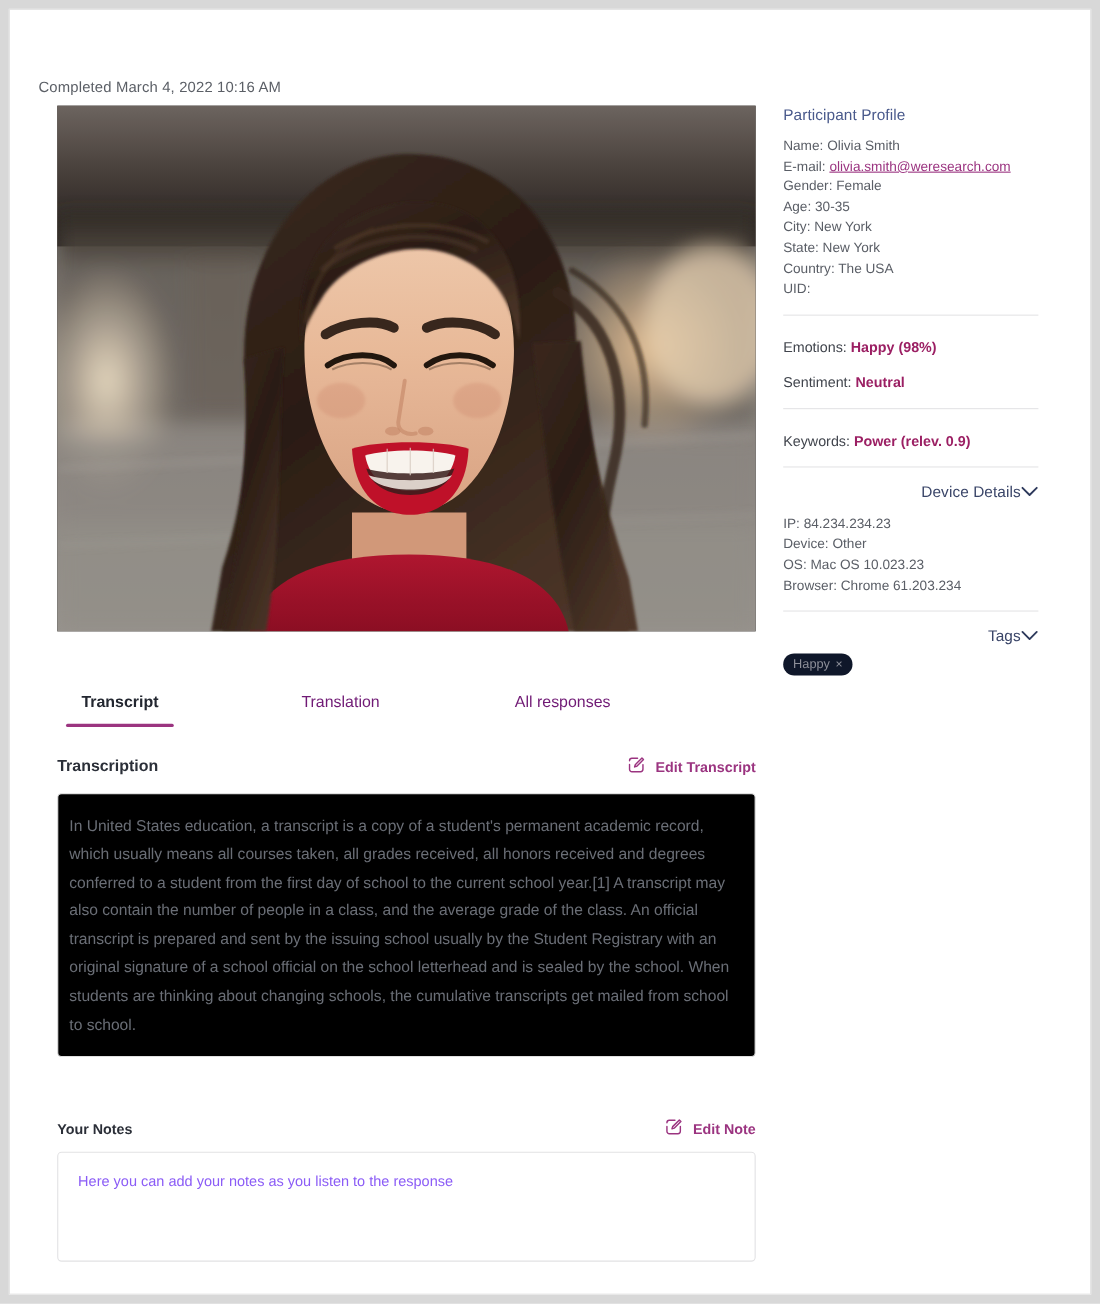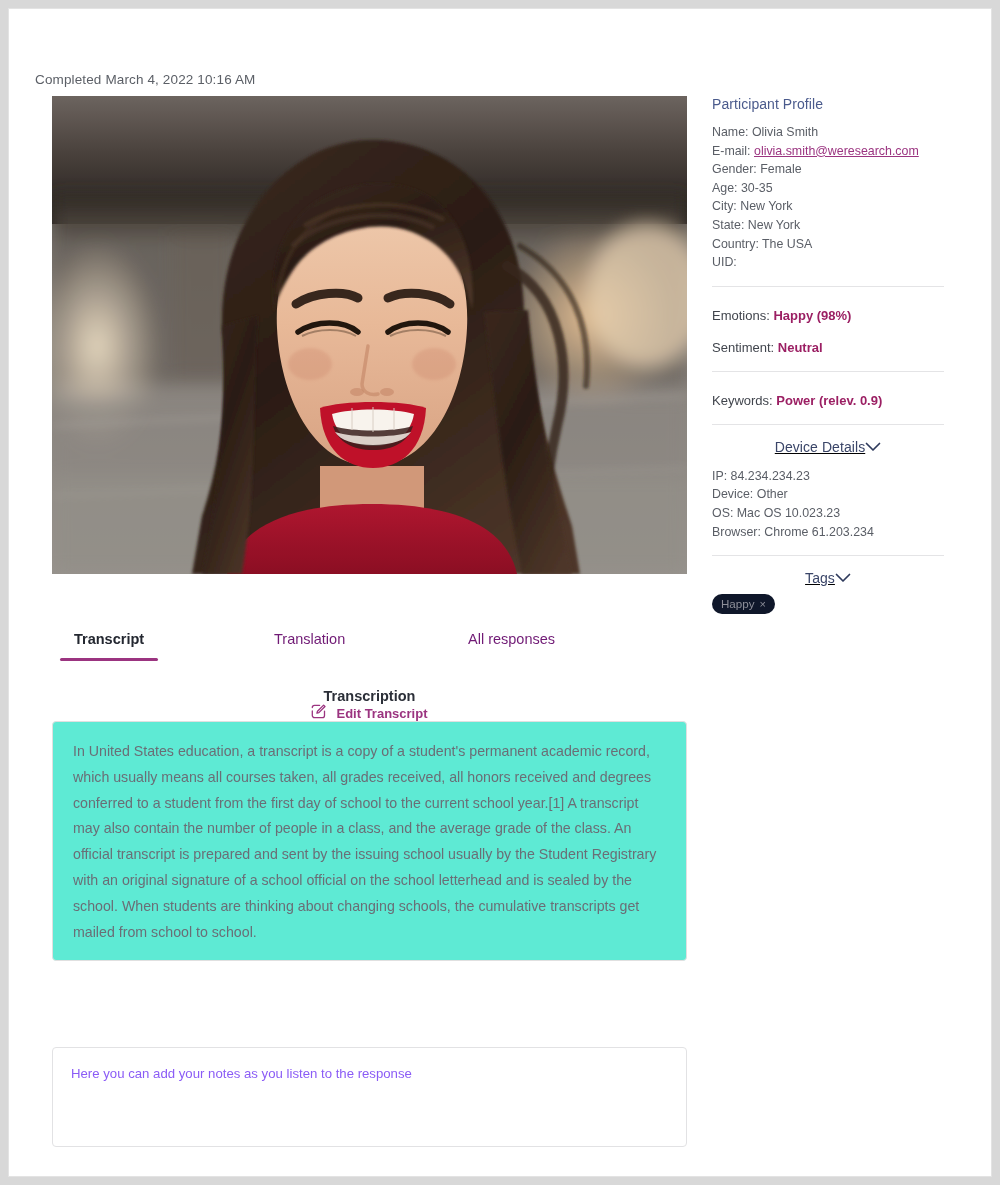--- a/index.html
+++ b/index.html
@@ -108,21 +108,21 @@
 
   
   .section-head {
     position: absolute;
     display: flex;
     align-items: center;
     justify-content: space-between;
     width: 635px;
     left: 43px;
   }
-  .section-head.trans { top: 679px; flex-direction: column; }
+  .section-head.trans { top: 679px; }
   .section-head.notes { top: 1008px; }
 
   .section-title {
     font-size: 14.5px;
     font-weight: 700;
     color: #2b2f38;
   }
   .section-title.lighter { font-weight: 700; font-size: 13px; }
 
   .edit-link {
@@ -134,24 +134,24 @@
     font-weight: 700;
     cursor: pointer;
   }
 
   .transcript-box {
     position: absolute;
     left: 43px;
     top: 712px;
     width: 635px;
     height: 240px;
-    background: #5eead4;
+    background: #000000;
     border: 1px solid #e0e0e0;
     border-radius: 4px;
-    padding: 17px 20px;
+    padding: 17px 10px;
   }
   .transcript-text {
     font-size: 14.2px;
     line-height: 25.8px;
     color: #6a6e76;
   }
 
   .notes-box {
     position: absolute;
     left: 43px;
@@ -206,22 +206,21 @@
     font-size: 13px;
     color: #41454d;
     margin-top: 0;
     line-height: 18px;
   }
   .metric-row b { color: #9b1f63; font-weight: 700; }
 
   .collapse-head {
     display: flex;
     align-items: center;
-    justify-content: center;
-    text-decoration: underline;
+    justify-content: flex-end;
   }
   .chev { cursor: pointer; display: flex; }
 
   .tag-pill {
     display: inline-flex;
     align-items: center;
     gap: 5px;
     background: #0f172a;
     color: #8d8f99;
     border-radius: 11px;
@@ -385,20 +384,33 @@
         </svg>
       </span>
       <span>Edit Transcript</span>
     </div>
   </div>
 
   <div class="transcript-box">
     <div class="transcript-text">In United States education, a transcript is a copy of a student's permanent academic record, which usually means all courses taken, all grades received, all honors received and degrees conferred to a student from the first day of school to the current school year.[1] A transcript may also contain the number of people in a class, and the average grade of the class. An official transcript is prepared and sent by the issuing school usually by the Student Registrary with an original signature of a school official on the school letterhead and is sealed by the school. When students are thinking about changing schools, the cumulative transcripts get mailed from school to school.</div>
   </div>
 
+  <div class="section-head notes">
+    <div class="section-title lighter">Your Notes</div>
+    <div class="edit-link">
+      <span>
+        <svg width="15" height="15" viewBox="0 0 15 15">
+          <path d="M1.3 3.6c0-1.2 1-2.2 2.2-2.2h5.1" fill="none" stroke="#9b3480" stroke-width="1.3" stroke-linecap="round"></path>
+          <path d="M13.5 7.1v4.3c0 1.2-1 2.2-2.2 2.2H3.5c-1.2 0-2.2-1-2.2-2.2V7" fill="none" stroke="#9b3480" stroke-width="1.3" stroke-linecap="round"></path>
+          <path d="M12.6 1.1l1.4 1.4-6.1 6.1-2 .6.6-2 6.1-6.1z" fill="none" stroke="#9b3480" stroke-width="1.3" stroke-linejoin="round"></path>
+        </svg>
+      </span>
+      <span>Edit Note</span>
+    </div>
+  </div>
 
   <div class="notes-box">
     <div class="notes-placeholder">Here you can add your notes as you listen to the response</div>
   </div>
 
   <div class="sidebar">
 
     <div class="sb-title">Participant Profile</div>
 
     <div class="sb-row">Name: Olivia Smith</div>

